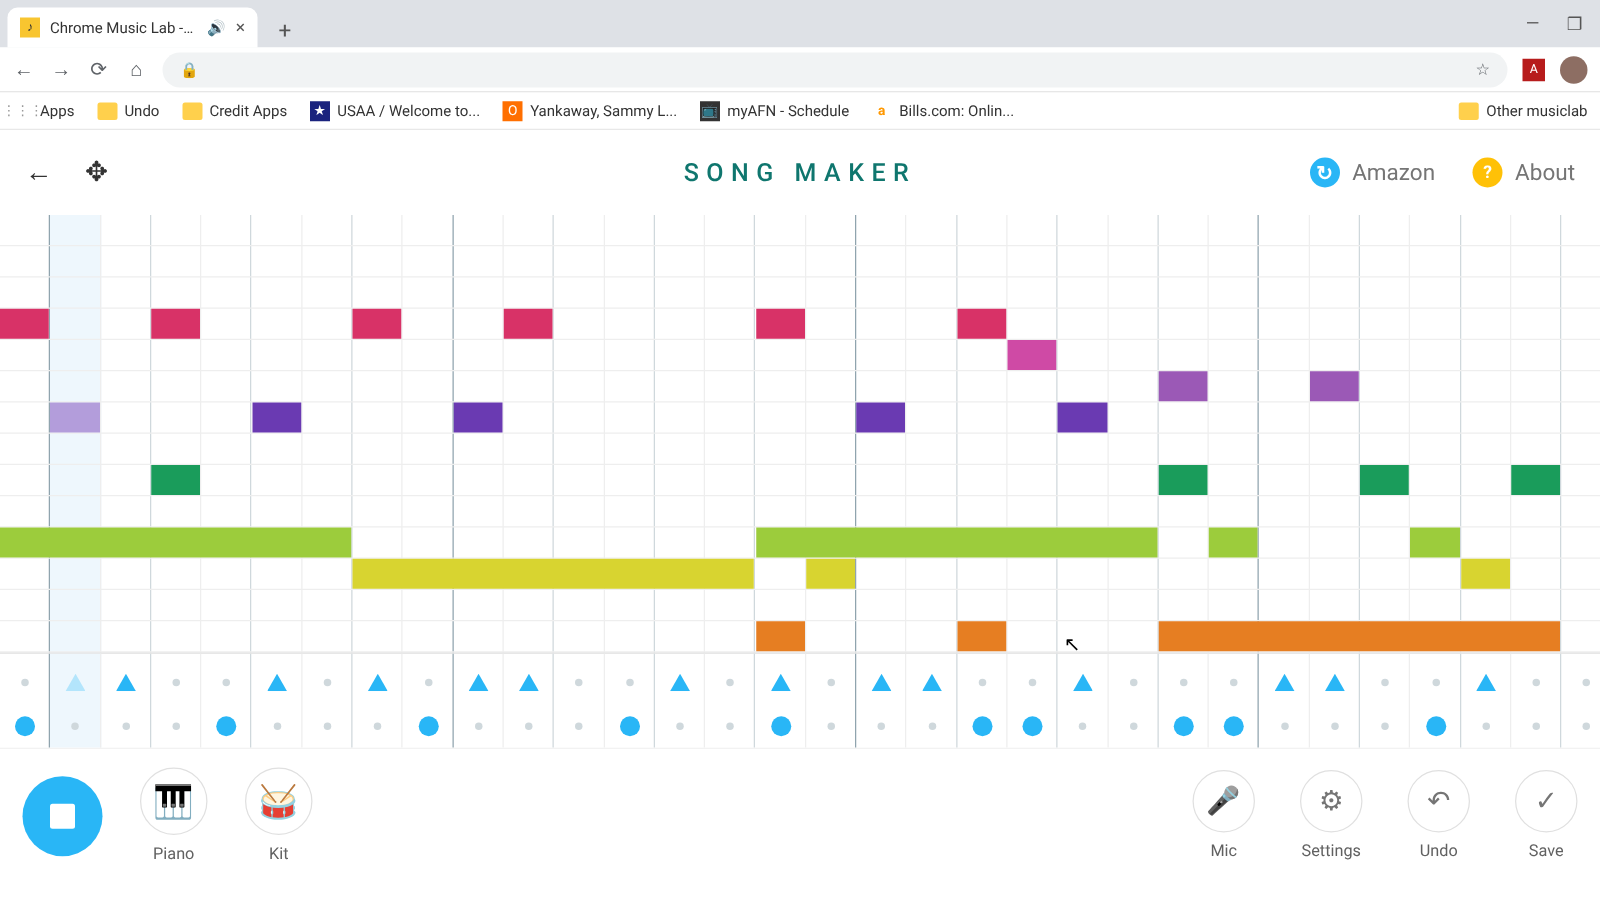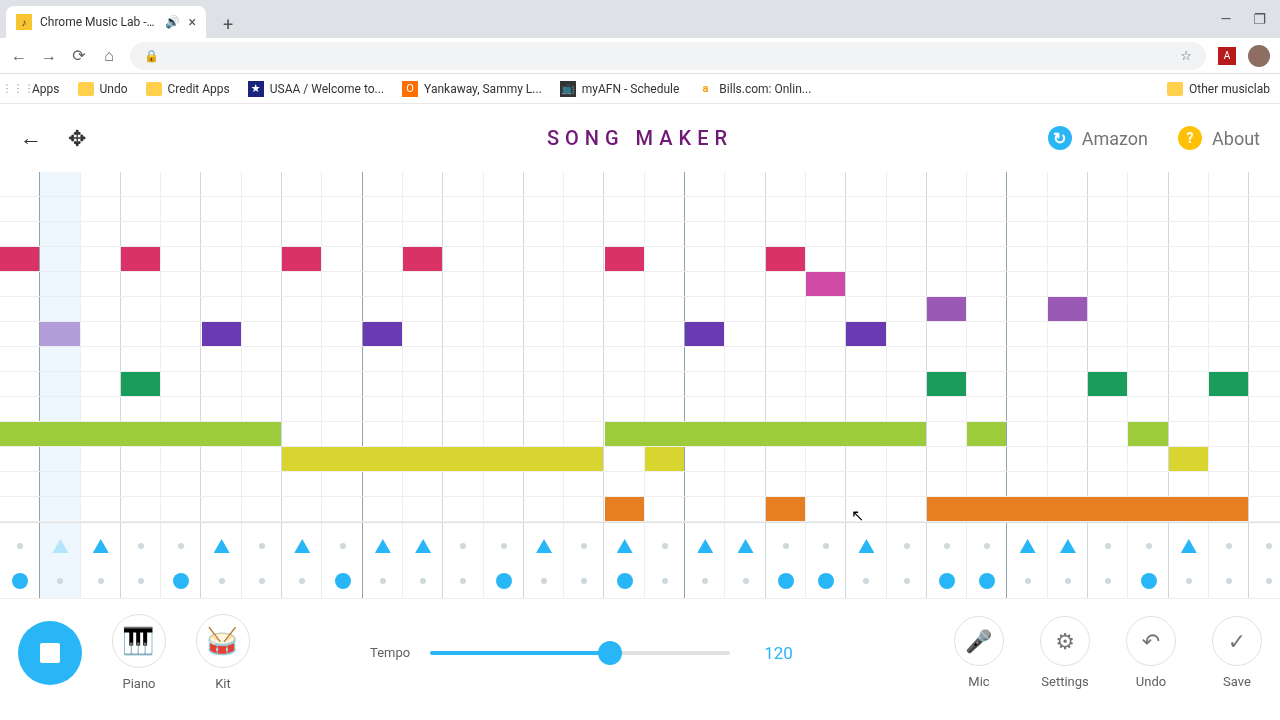--- a/index.html
+++ b/index.html
@@ -25,21 +25,21 @@
 .avatar { width:22px; height:22px; border-radius:50%; background:#8d6e63; }
 .bm-bar { height:30px; background:#fff; display:flex; align-items:center; padding:0 10px; gap:18px; border-bottom:1px solid #e8e8e8; font-size:12px; color:#333; }
 .bm { display:flex; align-items:center; gap:6px; }
 .fold { width:16px; height:14px; background:#ffd04c; border-radius:2px; }
 .bm-ico { width:16px; height:16px; display:flex; align-items:center; justify-content:center; font-size:11px; }
 
 
 .app-hdr { height:68px; display:flex; align-items:center; padding:0 20px; }
 .hdr-left { display:flex; gap:26px; align-items:center; }
 .hb { color:#333; font-size:22px; }
-.app-title { position:absolute; left:50%; transform:translateX(-50%); font-size:20px; letter-spacing:6px; font-weight:500; color:#701a75; }
+.app-title { position:absolute; left:50%; transform:translateX(-50%); font-size:20px; letter-spacing:6px; font-weight:500; color:#0f766e; }
 .hdr-right { margin-left:auto; display:flex; gap:30px; align-items:center; }
 .pill { display:flex; align-items:center; gap:10px; font-size:18px; color:#757575; }
 .ic-c { width:24px; height:24px; border-radius:50%; display:flex; align-items:center; justify-content:center; color:#fff; font-weight:bold; }
 .ic-b { background:#29b6f6; font-size:16px; }
 .ic-y { background:#ffc107; font-size:14px; }
 
 
 .grid-wrap { height:426px; position:relative; background:#fff; }
 .melody { height:350px; position:relative; }
 .percussion { height:76px; position:relative; border-top:1px solid #e0e0e0; }
@@ -341,28 +341,20 @@
     <div class="stop-sq"></div>
   </div>
   <div class="inst">
     <div class="inst-ic">🎹</div>
     <span class="inst-lbl">Piano</span>
   </div>
   <div class="inst">
     <div class="inst-ic">🥁</div>
     <span class="inst-lbl">Kit</span>
   </div>
-  <div class="tempo-grp">
-    <span class="inst-lbl">Tempo</span>
-    <div class="slider">
-      <div class="slider-fill" id="sfill" style="width: 60%;"></div>
-      <div class="slider-thumb" id="sthumb" style="left: 60%;"></div>
-    </div>
-    <span class="tempo-val">120</span>
-  </div>
   <div class="right-ctrls">
     <div class="ctl">
         <div class="ctl-ic">🎤</div>
         <span class="inst-lbl">Mic</span>
       </div>
     <div class="ctl">
         <div class="ctl-ic">⚙</div>
         <span class="inst-lbl">Settings</span>
       </div>
     <div class="ctl">

